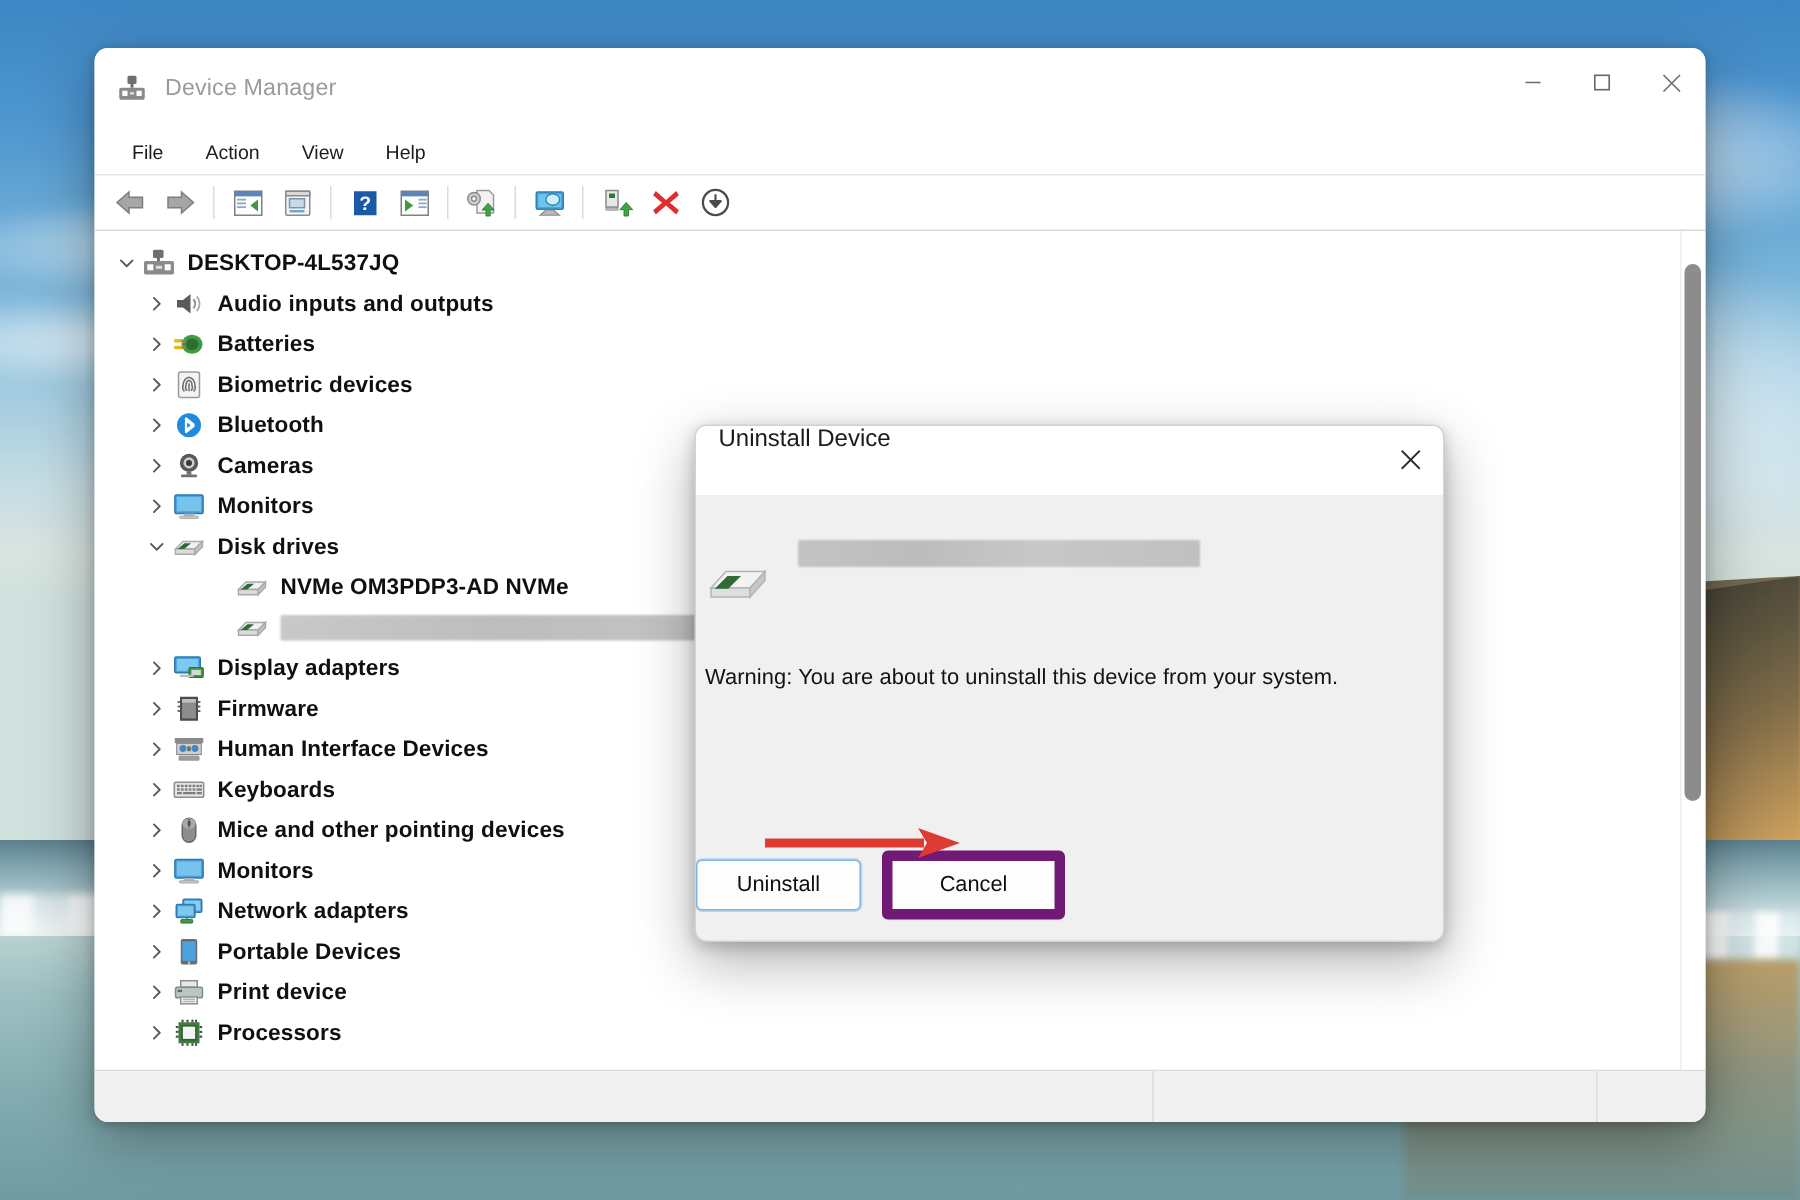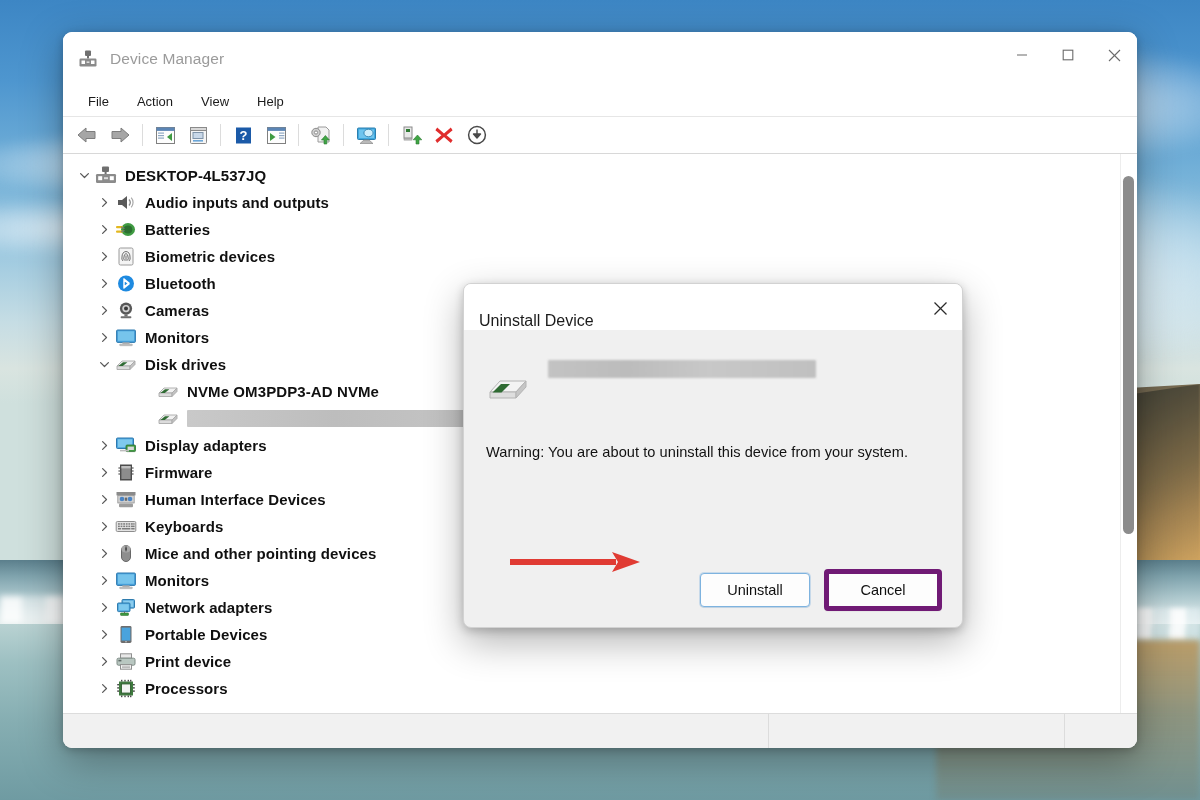--- a/index.html
+++ b/index.html
@@ -298,38 +298,38 @@
     box-shadow: 0 14px 38px rgba(0,0,0,.30), 0 3px 10px rgba(0,0,0,.20);
     overflow: hidden;
     display: flex;
     flex-direction: column;
     z-index: 20;
   }
   .dlg-titlebar {
     height: 46px;
     background: #ffffff;
     display: flex;
-    align-items: flex-end;
+    align-items: flex-start;
     padding: 0 0 0 15px;
     flex: 0 0 auto;
   }
   .dlg-title {
     font-size: 16px;
     color: #1b1b1b;
   }
   .dlg-close {
     margin-left: auto;
     width: 44px; height: 44px;
     display: flex; align-items: center; justify-content: center;
     color: #2b2b2b;
   }
   .dlg-body {
     flex: 1 1 auto;
     position: relative;
-    padding: 20px 22px 0 22px;
+    padding: 20px 22px 0 6px;
   }
   .dlg-devrow {
     display: flex;
     align-items: flex-start;
     gap: 18px;
     margin-top: 8px;
   }
   .dlg-devicon {
     width: 44px; height: 34px;
     flex: 0 0 auto;
@@ -347,31 +347,30 @@
     margin-top: 38px;
     font-size: 14.6px;
     color: #121212;
     letter-spacing: .05px;
   }
   .dlg-footer {
     flex: 0 0 auto;
     height: 74px;
     display: flex;
     align-items: center;
-    justify-content: flex-end;
     gap: 14px;
     padding-right: 20px;
   }
   .dlg-btn {
     min-width: 108px;
     height: 32px;
     font-size: 14.5px;
     color: #0f0f0f;
     background: #fdfdfd;
-    border: 5px solid #701a75;
+    border: 7px solid #701a75;
     border-radius: 4px;
     display: flex;
     align-items: center;
     justify-content: center;
     box-shadow: 0 1px 1px rgba(0,0,0,.04);
   }
   .dlg-btn.default {
     border: 1px solid #7eb3df;
     box-shadow: 0 0 0 1px rgba(126,179,223,.35), 0 1px 1px rgba(0,0,0,.05);
   }

